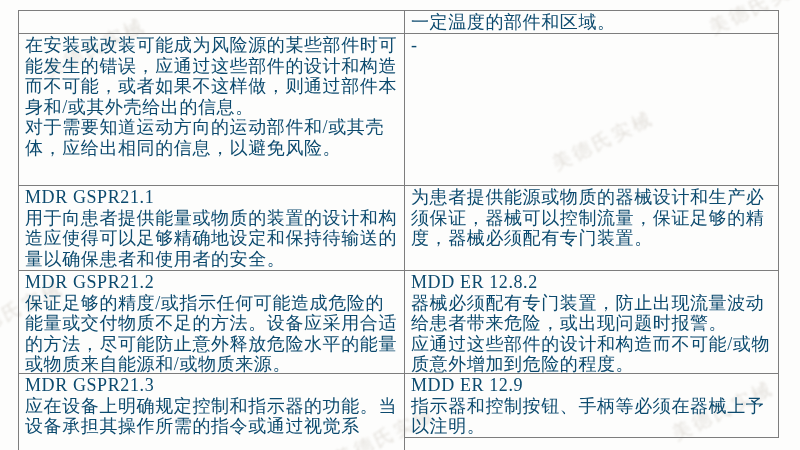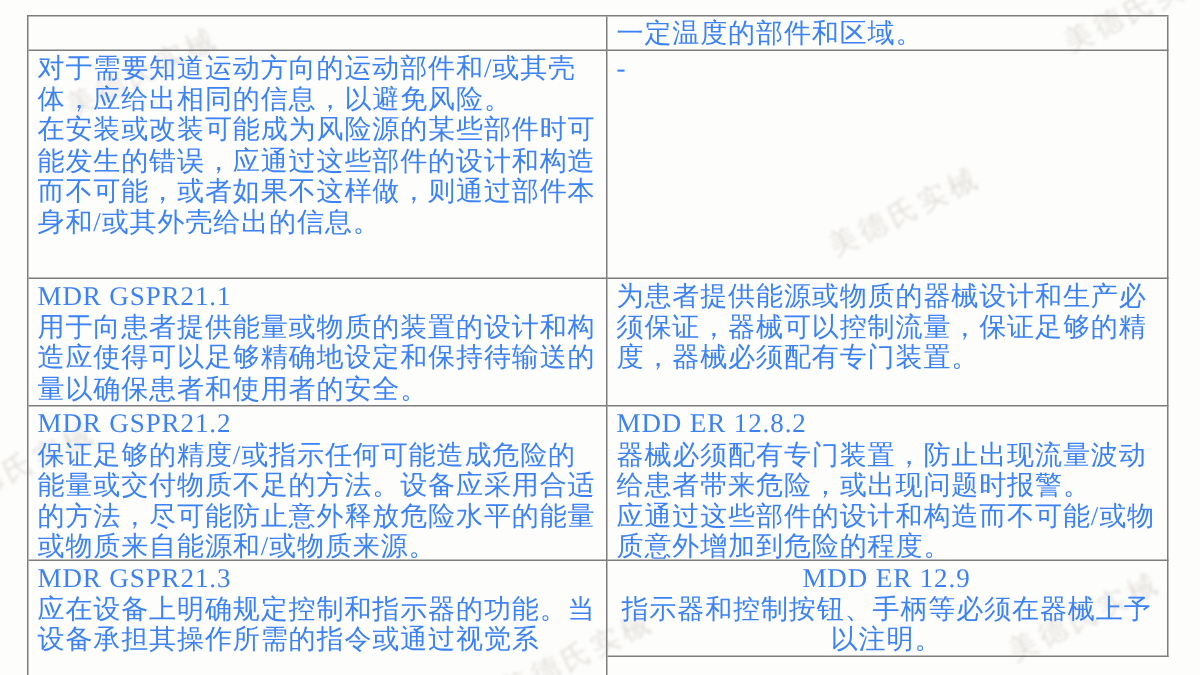--- a/index.html
+++ b/index.html
@@ -15,28 +15,28 @@
     color:#b9b1a5;opacity:.38;filter:blur(1.1px);
   }
   
   .doc-table{
     position:absolute;left:18px;top:10px;width:760px;
     border-top:1px solid #7d7d7d;border-left:1px solid #7d7d7d;
   }
   .trow{display:flex;align-items:stretch;}
   .cell{
     box-sizing:border-box;padding:1px 7px 0 6px;overflow:hidden;
-    font-size:18px;line-height:20.5px;letter-spacing:.6px;color:#3b82f6;
+    font-size:18px;line-height:20.5px;letter-spacing:.6px;color:#0c4a6e;
   }
   .cell.l{width:386px;flex:0 0 386px;border-right:1px solid #7d7d7d;}
   .cell.r{flex:1;border-right:1px solid #7d7d7d;}
   .rb{border-bottom:1px solid #7d7d7d;}
   .h23{height:23px;} .h152{height:152px;} .h85{height:85px;} .h103{height:103px;}
   .lastL{min-height:76px;overflow:visible;}
-  .lastR{height:64px;text-align:center;}
+  .lastR{height:64px;}
   .cell p{margin:0;}
   .cell .cell-title{margin:0;}
 </style>
 </head>
 <body>
 
 <div class="page">
 
   <span class="wm" style="left:40px;top:35px">美德氏实械</span>
   <span class="wm" style="left:705px;top:-8px">美德氏实械</span>
@@ -49,22 +49,22 @@
 
     <div class="trow">
       <div class="cell l rb h23"></div>
       <div class="cell r rb h23">
         <p>一定温度的部件和区域。</p>
       </div>
     </div>
 
     <div class="trow">
       <div class="cell l rb h152">
+        <p>在安装或改装可能成为风险源的某些部件时可能发生的错误，应通过这些部件的设计和构造而不可能，或者如果不这样做，则通过部件本身和/或其外壳给出的信息。</p>
         <p>对于需要知道运动方向的运动部件和/或其壳体，应给出相同的信息，以避免风险。</p>
-        <p>在安装或改装可能成为风险源的某些部件时可能发生的错误，应通过这些部件的设计和构造而不可能，或者如果不这样做，则通过部件本身和/或其外壳给出的信息。</p>
       </div>
       <div class="cell r rb h152">
         <p>-</p>
       </div>
     </div>
 
     <div class="trow">
       <div class="cell l rb h85">
         <div class="cell-title">MDR GSPR21.1</div>
         <p>用于向患者提供能量或物质的装置的设计和构造应使得可以足够精确地设定和保持待输送的量以确保患者和使用者的安全。</p>

